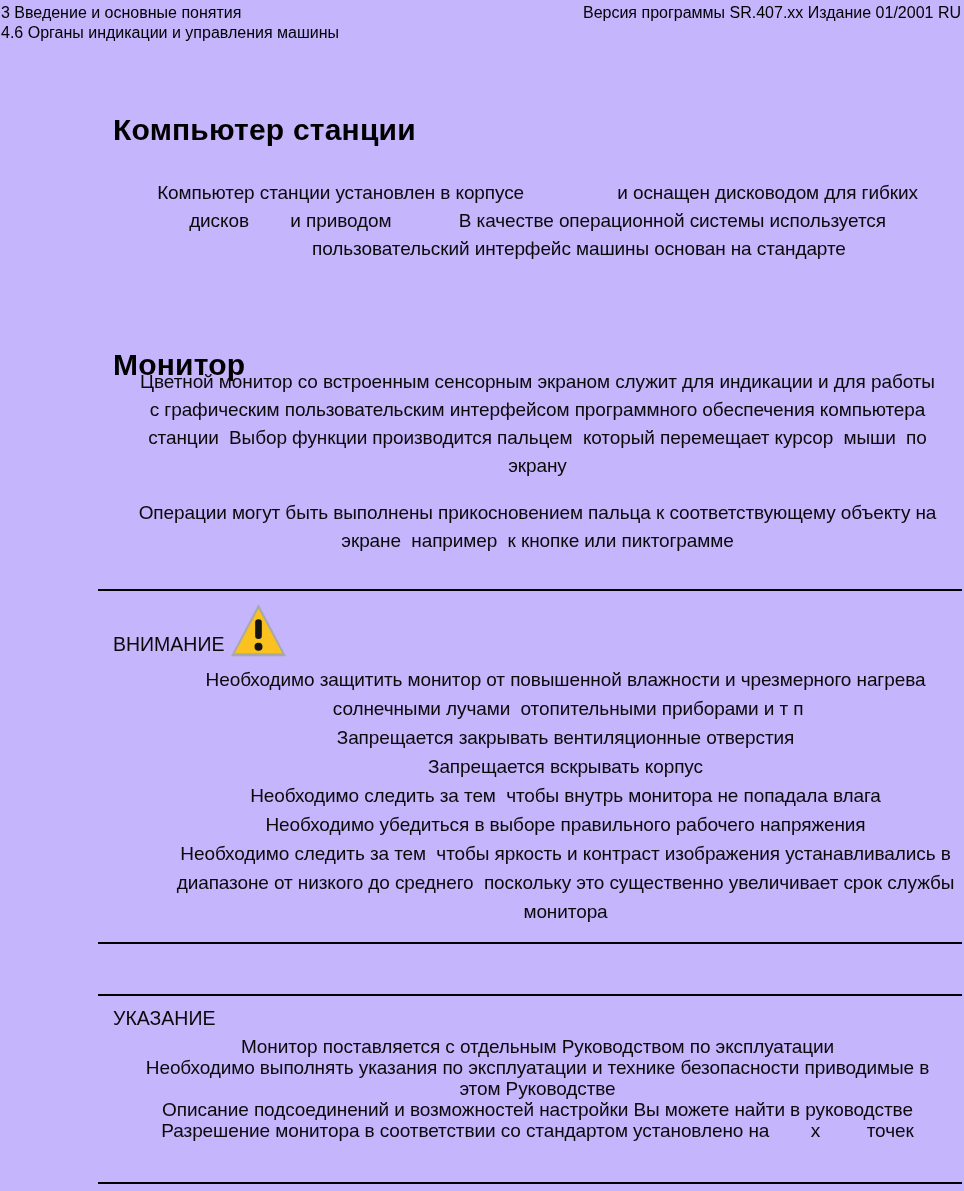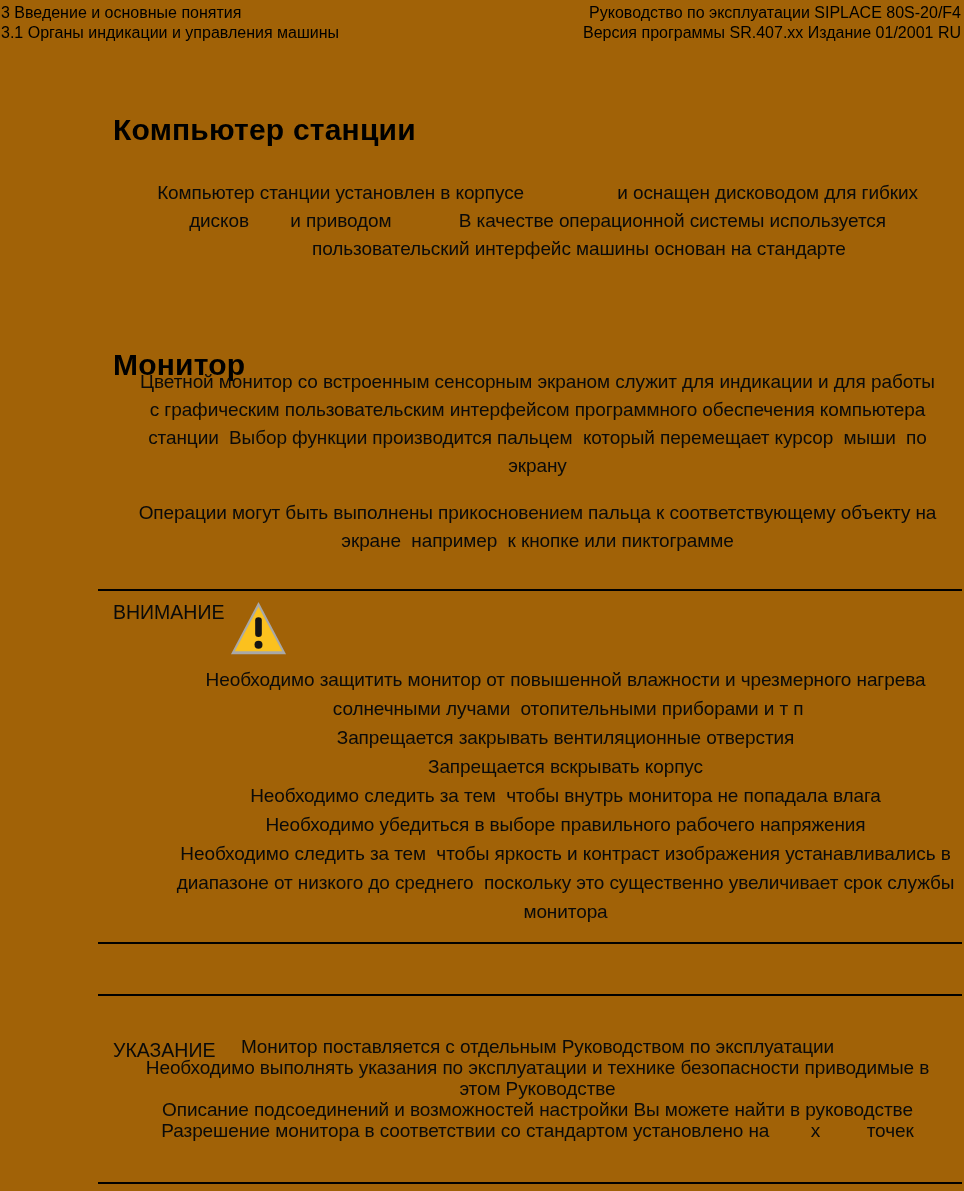--- a/index.html
+++ b/index.html
@@ -1,20 +1,20 @@
 <!DOCTYPE html>
 <html><head>
 <meta charset="utf-8">
 <style>
   * { margin:0; padding:0; box-sizing:border-box; }
   html,body { background:#e8e8e8; }
   .page {
     position:relative;
     width:964px; height:1191px;
-    background:#a16207;
+    background:#c4b5fd;
     font-family:"Liberation Sans", sans-serif;
     color:#0a0a0a;
     overflow:hidden;
     margin:0 auto;
   }
   .hdr { position:absolute; top:3px; font-size:16px; line-height:20px; color:#000; }
   .hdr-left  { left:1px; text-align:left; }
   .hdr-right { right:3px; text-align:right; }
 
   .sec-title {
@@ -37,46 +37,45 @@
   .p-monitor2 { top:499px; }
 
   .rule { position:absolute; left:98px; width:864px; height:2px; background:#000; }
   .rule-1 { top:589px; }
   .rule-2 { top:942px; }
   .rule-3 { top:994px; }
   .rule-4 { top:1182px; }
 
   .attention-row {
     position:absolute; left:113px; top:601px; height:58px;
-    display:flex; gap:6px;
+    display:flex; align-items:flex-end; gap:6px;
   }
   .attention-label, .note-label {
     font-size:19.5px; color:#0a0a0a; letter-spacing:0;
   }
   .attention-label { padding-bottom:3px; }
   .warn-icon { width:57px; height:56px; display:inline-block; }
   .warn-icon svg { display:block; }
 
   .p-attention { top:665px; line-height:29px;margin-left:28px; }
 
-  .note-label { position:absolute; left:113px; top:1007px;margin-top:32px; }
+  .note-label { position:absolute; left:113px; top:1007px; }
   .p-note { top:1036px; line-height:21px; }
 </style>
 </head>
 <body>
 
 <div class="page">
 
   <div class="hdr hdr-left">
     <div>3 Введение и основные понятия</div>
-    <div>3.1 Органы индикации и управления машины</div>
+    <div>4.6 Органы индикации и управления машины</div>
   </div>
 
   <div class="hdr hdr-right">
-    <div>Руководство по эксплуатации SIPLACE 80S-20/F4</div>
     <div>Версия программы SR.407.xx  Издание 01/2001 RU</div>
   </div>
 
   <div class="sec-title t-computer">Компьютер станции</div>
   <div class="body-text p-computer">Компьютер станции установлен в корпусе                  и оснащен дисководом для гибких
 дисков        и приводом             В качестве операционной системы используется
                 пользовательский интерфейс машины основан на стандарте</div>
 
   <div class="sec-title t-monitor">Монитор</div>
   <div class="body-text p-monitor2">Операции могут быть выполнены прикосновением пальца к соответствующему объекту на

